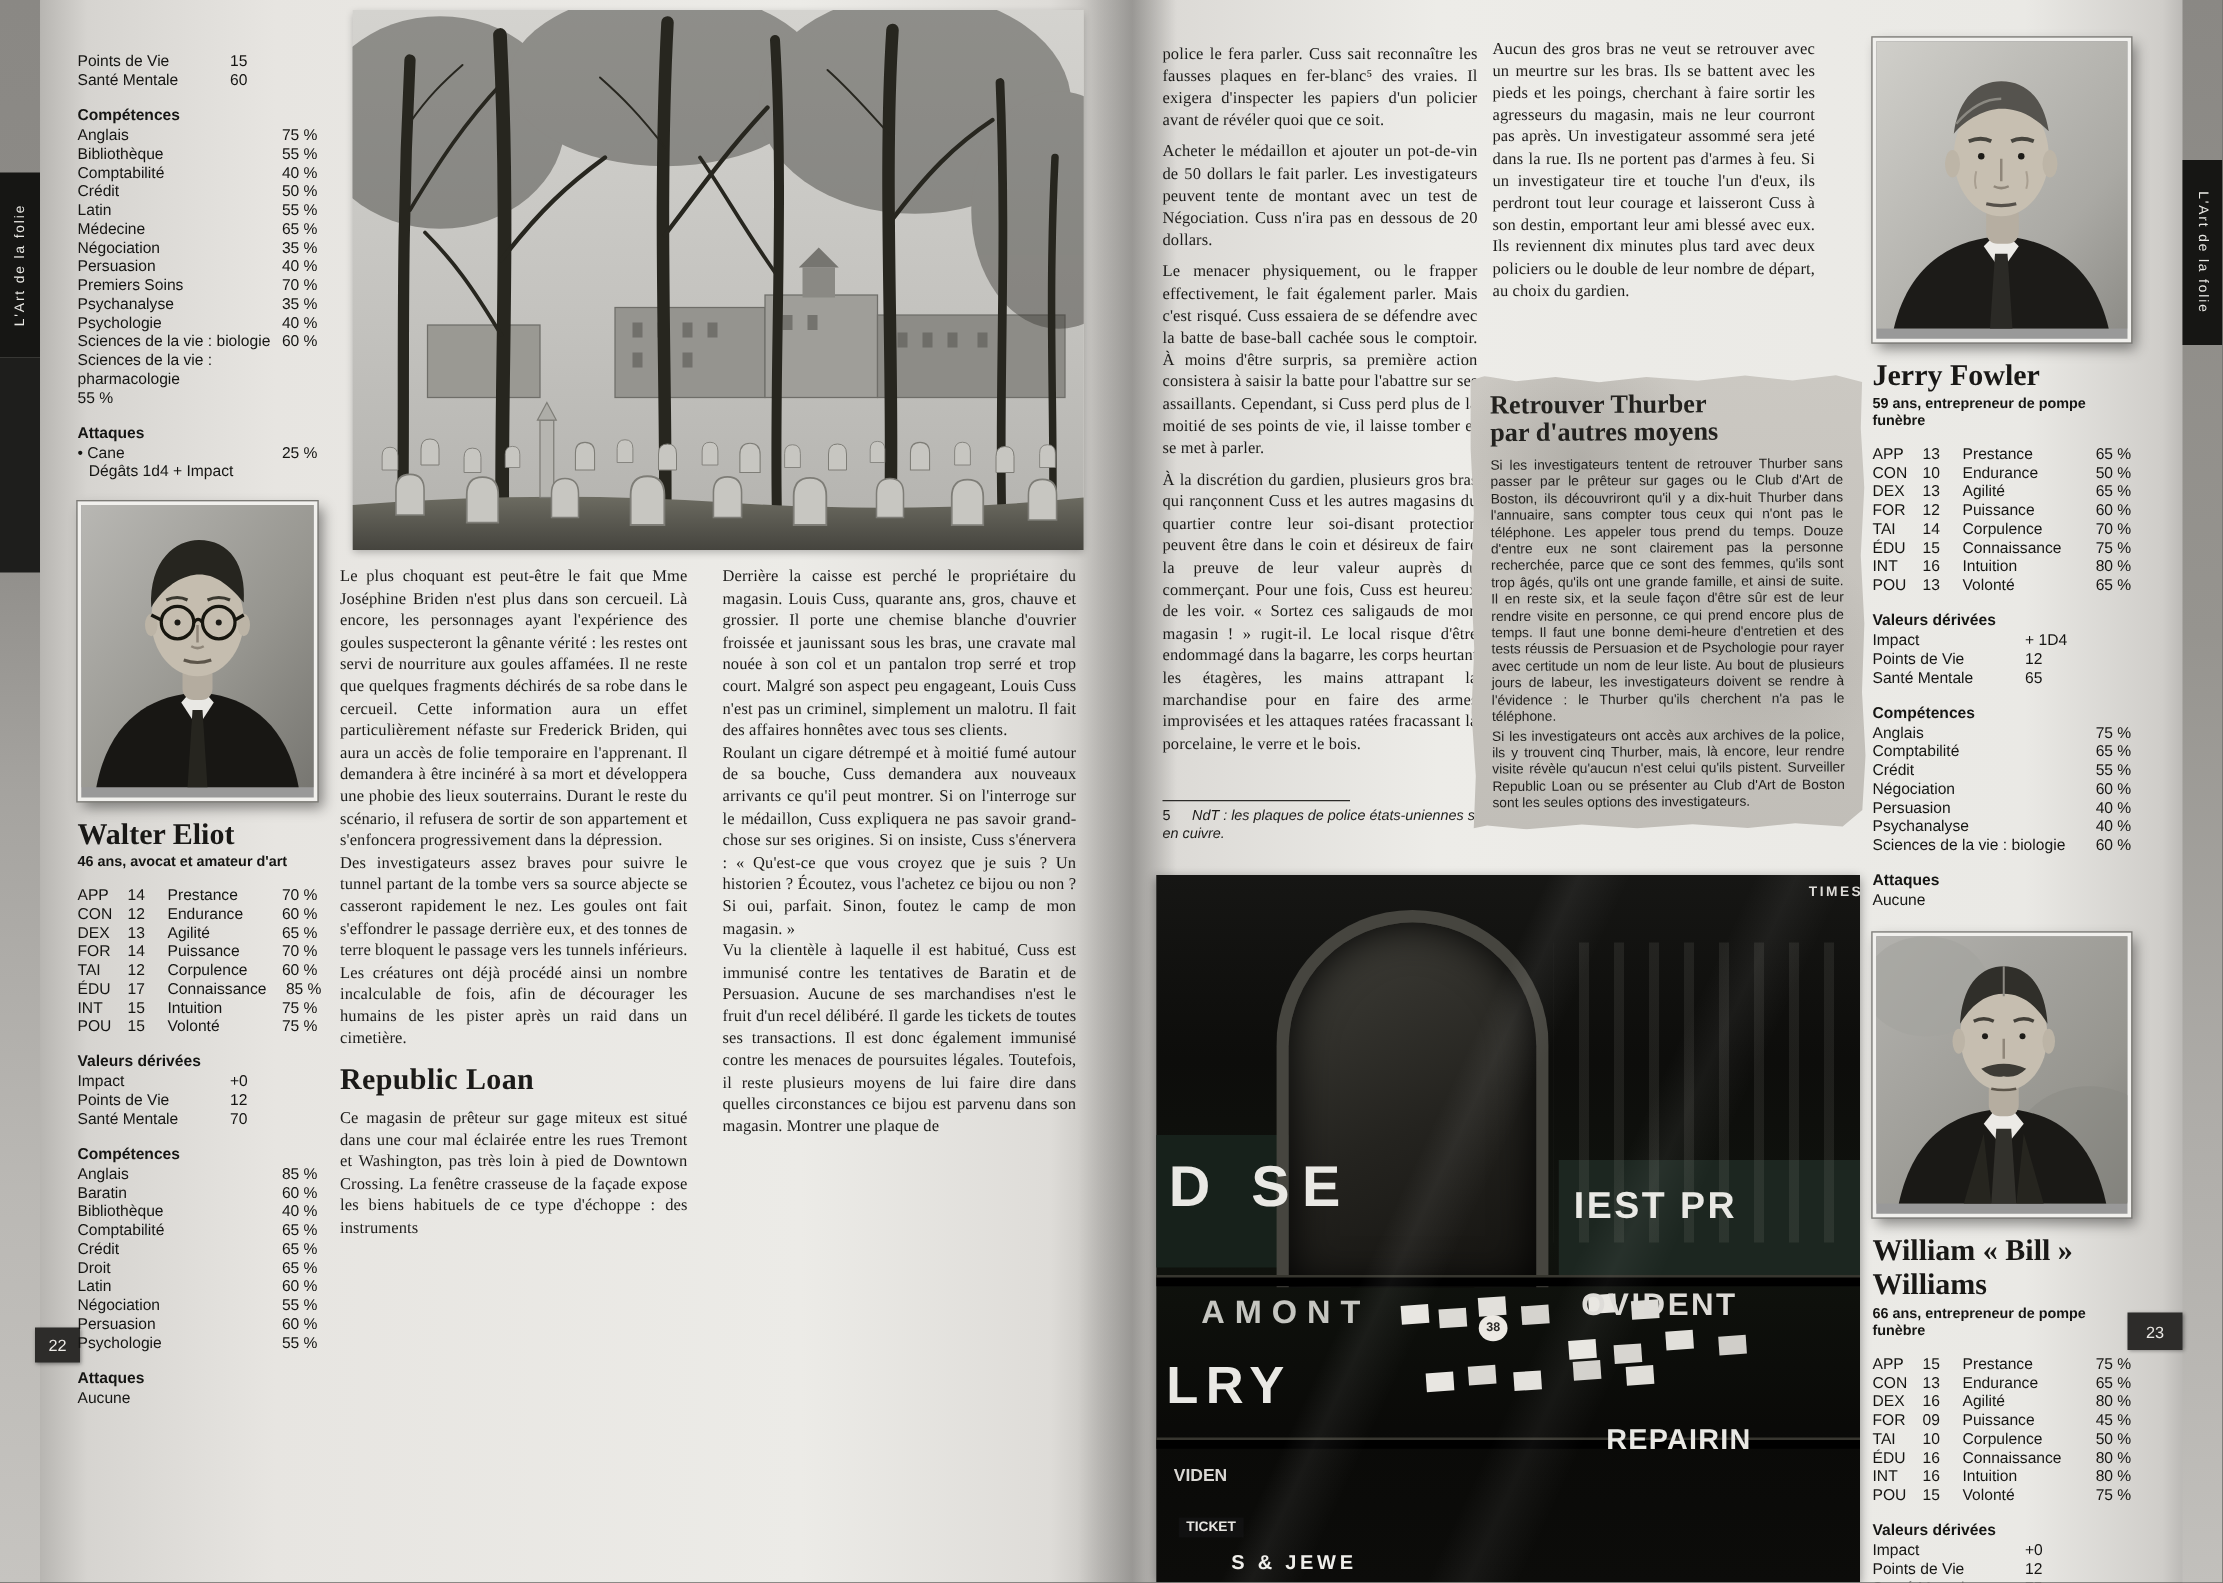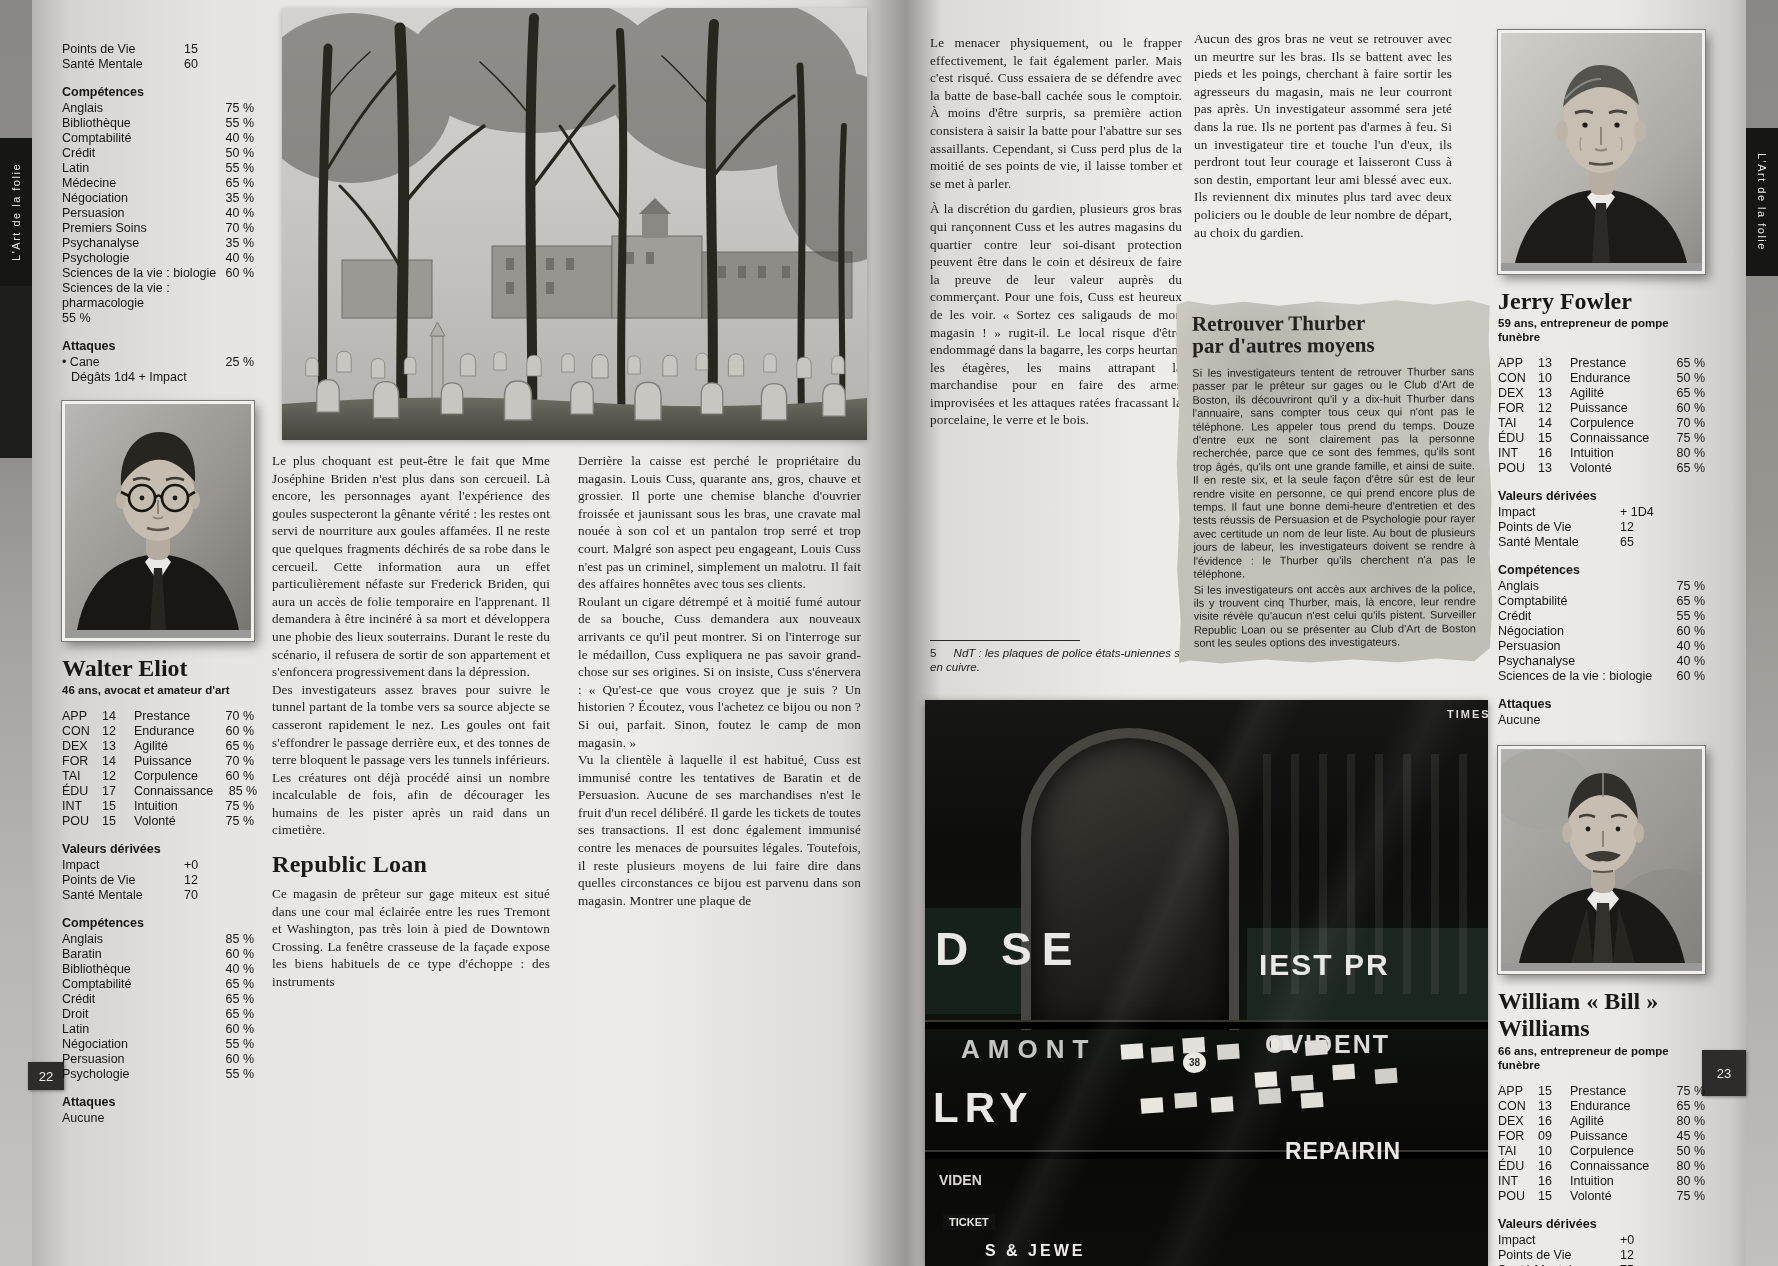--- a/index.html
+++ b/index.html
@@ -16,21 +16,21 @@
   .bl1{top:138px;height:148px;}
   .bl2{top:286px;height:172px;background:#1e1e1c;}
   .br1{top:128px;height:148px;}
   .vtext{writing-mode:vertical-rl;color:#e9e8e4;font:11px "Liberation Sans",sans-serif;letter-spacing:1.5px;white-space:nowrap;}
   .band-l .vtext{transform:rotate(180deg);}
   .gutter{position:absolute;left:862px;top:0;width:80px;height:1266px;
     background:linear-gradient(90deg,rgba(0,0,0,0) 0,rgba(0,0,0,.14) 40%,rgba(0,0,0,.20) 55%,rgba(0,0,0,0) 100%);}
   .pagenum{position:absolute;background:#2d2c2a;color:#eceae6;font:13px "Liberation Sans",sans-serif;
     display:flex;align-items:center;justify-content:center;box-shadow:1px 1px 3px rgba(0,0,0,.4);}
   .pn-l{left:28px;top:1062px;width:36px;height:28px;}
-  .pn-r{left:1702px;top:1050px;width:44px;height:46px;}
+  .pn-r{left:1702px;top:1050px;width:44px;height:30px;}
   
   .statcol{position:absolute;font-family:"Liberation Sans",sans-serif;font-size:12.5px;line-height:15px;color:#151513;}
   .lsb{left:62px;top:42px;width:192px;}
   .rsb{left:1498px;top:30px;width:207px;}
   .kv{display:flex;}
   .kv .k{flex:1;padding-right:4px;}
   .kv .v{white-space:nowrap;}
   .kv--mid .k{flex:0 0 118px;}
   .kv--mid .v{text-align:left;}
   .kv--pct .v{margin-left:auto;}
@@ -495,20 +495,22 @@
 
         <p>Derrière la caisse est perché le propriétaire du magasin. Louis Cuss, quarante ans, gros, chauve et grossier. Il porte une chemise blanche d'ouvrier froissée et jaunissant sous les bras, une cravate mal nouée à son col et un pantalon trop serré et trop court. Malgré son aspect peu engageant, Louis Cuss n'est pas un criminel, simplement un malotru. Il fait des affaires honnêtes avec tous ses clients.</p>
         <p>Roulant un cigare détrempé et à moitié fumé autour de sa bouche, Cuss demandera aux nouveaux arrivants ce qu'il peut montrer. Si on l'interroge sur le médaillon, Cuss expliquera ne pas savoir grand-chose sur ses origines. Si on insiste, Cuss s'énervera : « Qu'est-ce que vous croyez que je suis ? Un historien ? Écoutez, vous l'achetez ce bijou ou non ? Si oui, parfait. Sinon, foutez le camp de mon magasin. »</p>
         <p>Vu la clientèle à laquelle il est habitué, Cuss est immunisé contre les tentatives de Baratin et de Persuasion. Aucune de ses marchandises n'est le fruit d'un recel délibéré. Il garde les tickets de toutes ses transactions. Il est donc également immunisé contre les menaces de poursuites légales. Toutefois, il reste plusieurs moyens de lui faire dire dans quelles circonstances ce bijou est parvenu dans son magasin. Montrer une plaque de</p>
       </div>
   </div>
 
   <div class="col rcol1 rgap">
     <div class="rgap">
 
+    <p>police le fera parler. Cuss sait reconnaître les fausses plaques en fer-blanc⁵ des vraies. Il exigera d'inspecter les papiers d'un policier avant de révéler quoi que ce soit.</p>
+        <p>Acheter le médaillon et ajouter un pot-de-vin de 50 dollars le fait parler. Les investigateurs peuvent tente de montant avec un test de Négociation. Cuss n'ira pas en dessous de 20 dollars.</p>
         <p>Le menacer physiquement, ou le frapper effectivement, le fait également parler. Mais c'est risqué. Cuss essaiera de se défendre avec la batte de base-ball cachée sous le comptoir. À moins d'être surpris, sa première action consistera à saisir la batte pour l'abattre sur ses assaillants. Cependant, si Cuss perd plus de la moitié de ses points de vie, il laisse tomber et se met à parler.</p>
         <p>À la discrétion du gardien, plusieurs gros bras qui rançonnent Cuss et les autres magasins du quartier contre leur soi-disant protection peuvent être dans le coin et désireux de faire la preuve de leur valeur auprès du commerçant. Pour une fois, Cuss est heureux de les voir. « Sortez ces saligauds de mon magasin ! » rugit-il. Le local risque d'être endommagé dans la bagarre, les corps heurtant les étagères, les mains attrapant la marchandise pour en faire des armes improvisées et les attaques ratées fracassant la porcelaine, le verre et le bois.</p>
       </div>
   </div>
   <div class="fnote">
     <div class="fnrule"></div>
     <span class="fnum">5</span>
     <span class="ftext">NdT : les plaques de police états-uniennes sont en cuivre.</span>
   </div>
   <div class="col rcol2">

